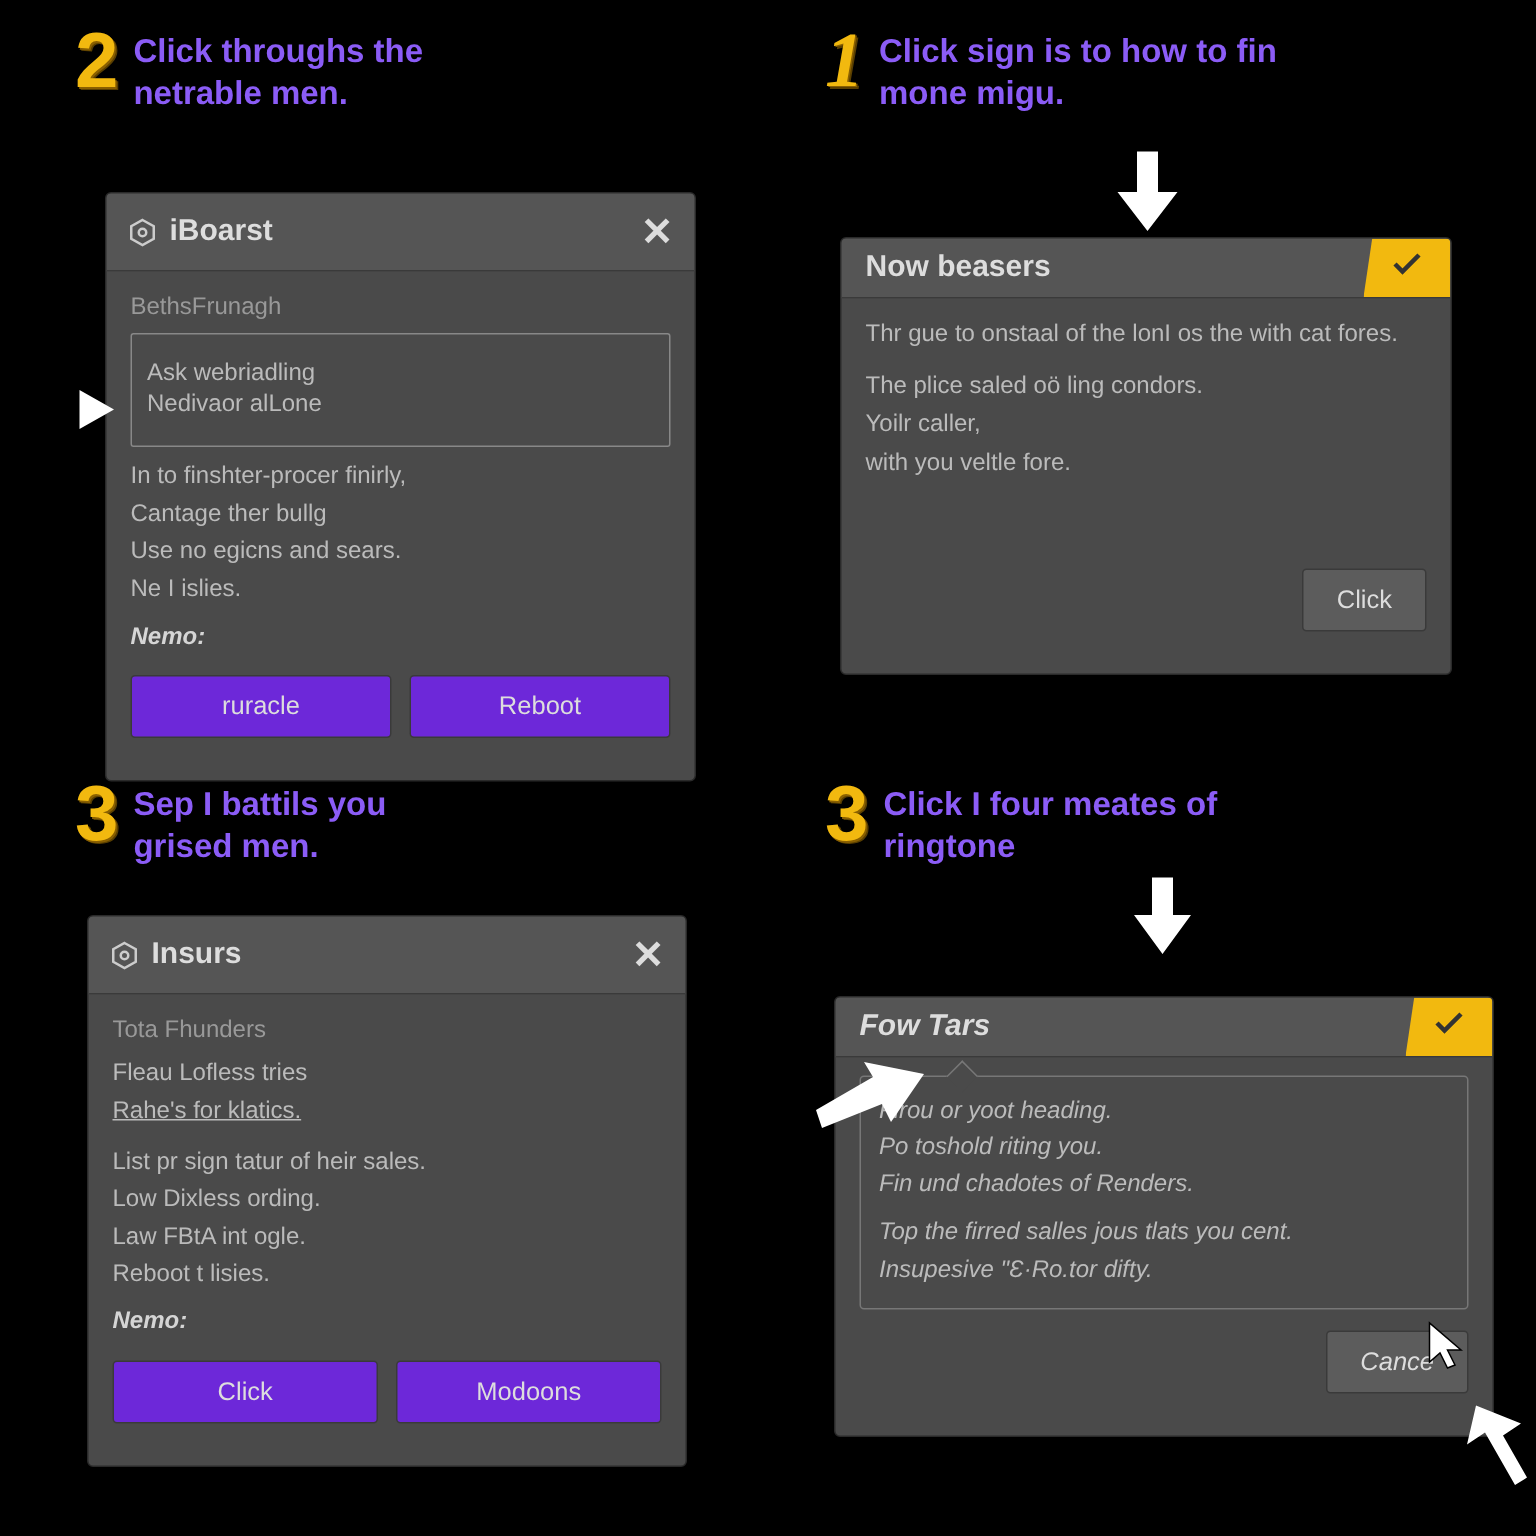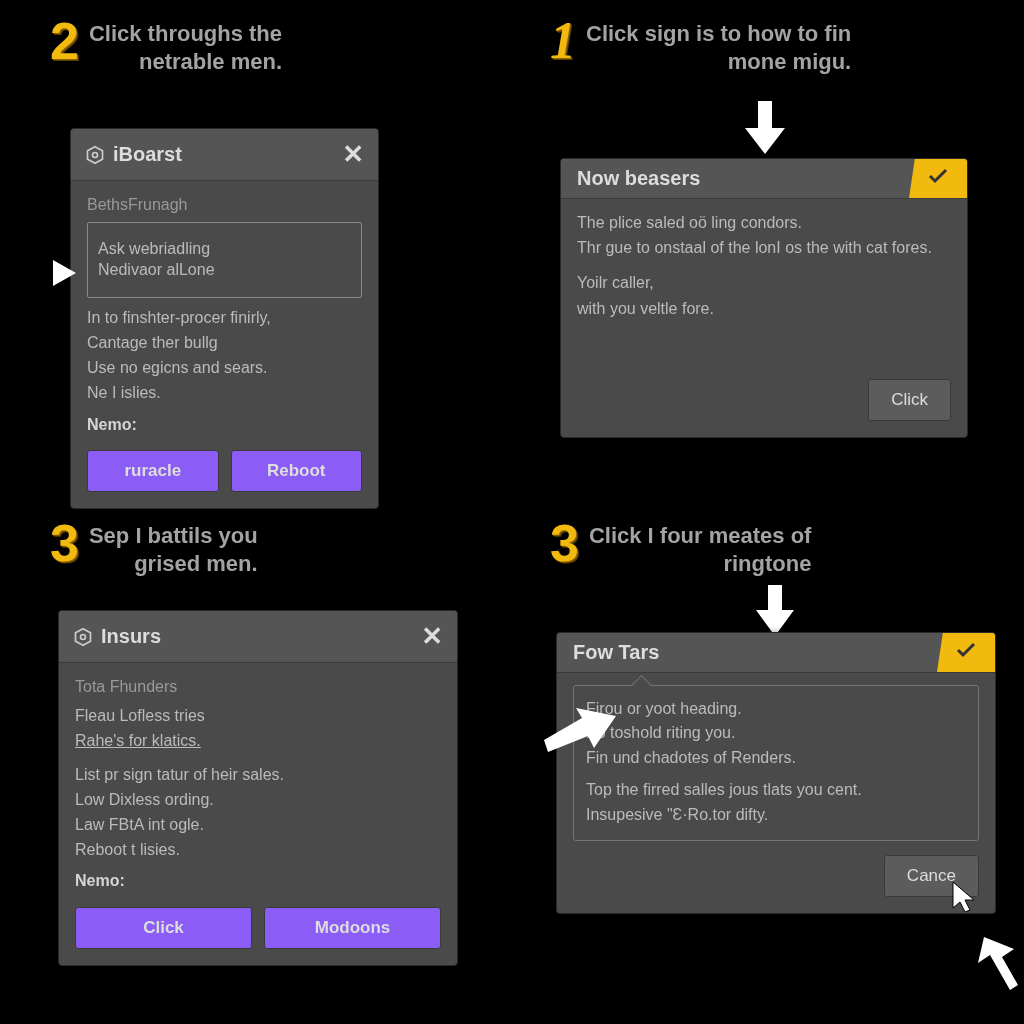--- a/index.html
+++ b/index.html
@@ -26,24 +26,23 @@
     font-weight: 900;
     color: #f2b90f;
     font-family: "Arial Black", sans-serif;
     line-height: 0.9;
     text-shadow: 1px 1px 0 #8a6000, 2px 2px 0 #5a3f00;
     letter-spacing: -2px;
   }
   .step-text {
     font-size: 22px;
     font-weight: bold;
-    color: #a3a3a3;
+    color: #8b5cf6;
     line-height: 1.25;
     padding-top: 2px;
-    text-align: right;
   }
   .panel {
     background: #4a4a4a;
     border: 1px solid #2a2a2a;
     border-radius: 4px;
     box-shadow: 0 2px 8px rgba(0,0,0,0.6);
     overflow: hidden;
   }
   .panel-titlebar {
     background: #555;
@@ -93,38 +92,38 @@
     font-size: 16px;
     margin-bottom: 8px;
     background: #4a4a4a;
     line-height: 1.3;
   }
   .body-line { margin-bottom: 2px; }
   .nemo-label {
     font-weight: bold;
     color: #d5d5d5;
     margin-top: 8px;
+    font-style: italic;
   }
   .panel-footer {
     display: flex;
     gap: 12px;
-    padding: 0 16px 16px 16px;
+    padding: 0 16px 28px 16px;
   }
   .panel-footer.right { justify-content: flex-end; }
   .btn {
     flex: 1;
-    background: #8b5cf6;
+    background: #6d28d9;
     border: 1px solid #3a3a3a;
     color: #ddd;
     font-size: 17px;
     padding: 10px 0;
     text-align: center;
     border-radius: 3px;
     cursor: pointer;
-    font-weight: bold;
   }
   .btn-small {
     background: #5c5c5c;
     border: 1px solid #3a3a3a;
     color: #ddd;
     font-size: 17px;
     padding: 10px 22px;
     text-align: center;
     border-radius: 3px;
     cursor: pointer;
@@ -169,21 +168,21 @@
 
 <div class="step" style="left:50px; top:18px; width:440px;">
   <div class="step-header">
     <div class="step-num">2</div>
     <div class="step-text">
       <span>Click throughs the</span><br><span>netrable men.</span>
     </div>
   </div>
 </div>
 
-<div class="panel" style="position:absolute; left:70px; top:128px; width:309px;">
+<div class="panel" style="position:absolute; left:70px; top:128px; width:394px;">
   <div class="panel-titlebar">
     <div class="panel-title-left">
       <svg class="hex-icon" viewBox="0 0 24 24" fill="none" stroke="#ccc" stroke-width="2">
           <polygon points="12,2 21,7 21,17 12,22 3,17 3,7"></polygon>
           <circle cx="12" cy="12" r="3"></circle>
         </svg>
       <span>iBoarst</span>
     </div>
     <span class="panel-close">✕</span>
   </div>
@@ -231,22 +230,22 @@
     <div class="panel-title-left">
       <span>Now beasers</span>
     </div>
     <div class="panel-check-tab">
       <svg width="22" height="18" viewBox="0 0 22 18">
           <path d="M3 9 L8 14 L19 3" stroke="#333" stroke-width="3" fill="none"></path>
         </svg>
     </div>
   </div>
   <div class="panel-body" style="min-height:180px;">
+    <div class="body-line" style="margin-bottom:12px;">Thr gue to onstaal of the lonI os the with cat fores.</div>
     <div class="body-line">The plice saled oö ling condors.</div>
-    <div class="body-line" style="margin-bottom:12px;">Thr gue to onstaal of the lonI os the with cat fores.</div>
     <div class="body-line">Yoilr caller,</div>
     <div class="body-line">with you veltle fore.</div>
   </div>
   <div class="panel-footer right">
     <div class="btn-small">Click</div>
   </div>
 </div>
 
 <div class="step" style="left:50px; top:520px; width:440px;">
   <div class="step-header">
@@ -292,21 +291,21 @@
     </div>
   </div>
 </div>
 
 <div class="arrow" style="left:752px; top:582px;">
   <svg width="46" height="56" viewBox="0 0 46 56">
       <path d="M16 3 L30 3 L30 28 L42 28 L23 54 L4 28 L16 28 Z" fill="#fff"></path>
     </svg>
 </div>
 
-<div class="panel" style="position:absolute; left:556px; top:632px; width:440px;">
+<div class="panel" style="position:absolute; left:556px; top:664px; width:440px;font-style:italic;">
   <div class="panel-titlebar" style="padding:0 0 0 16px;">
     <div class="panel-title-left">
       <span>Fow Tars</span>
     </div>
     <div class="panel-check-tab">
       <svg width="22" height="18" viewBox="0 0 22 18">
           <path d="M3 9 L8 14 L19 3" stroke="#333" stroke-width="3" fill="none"></path>
         </svg>
     </div>
   </div>

